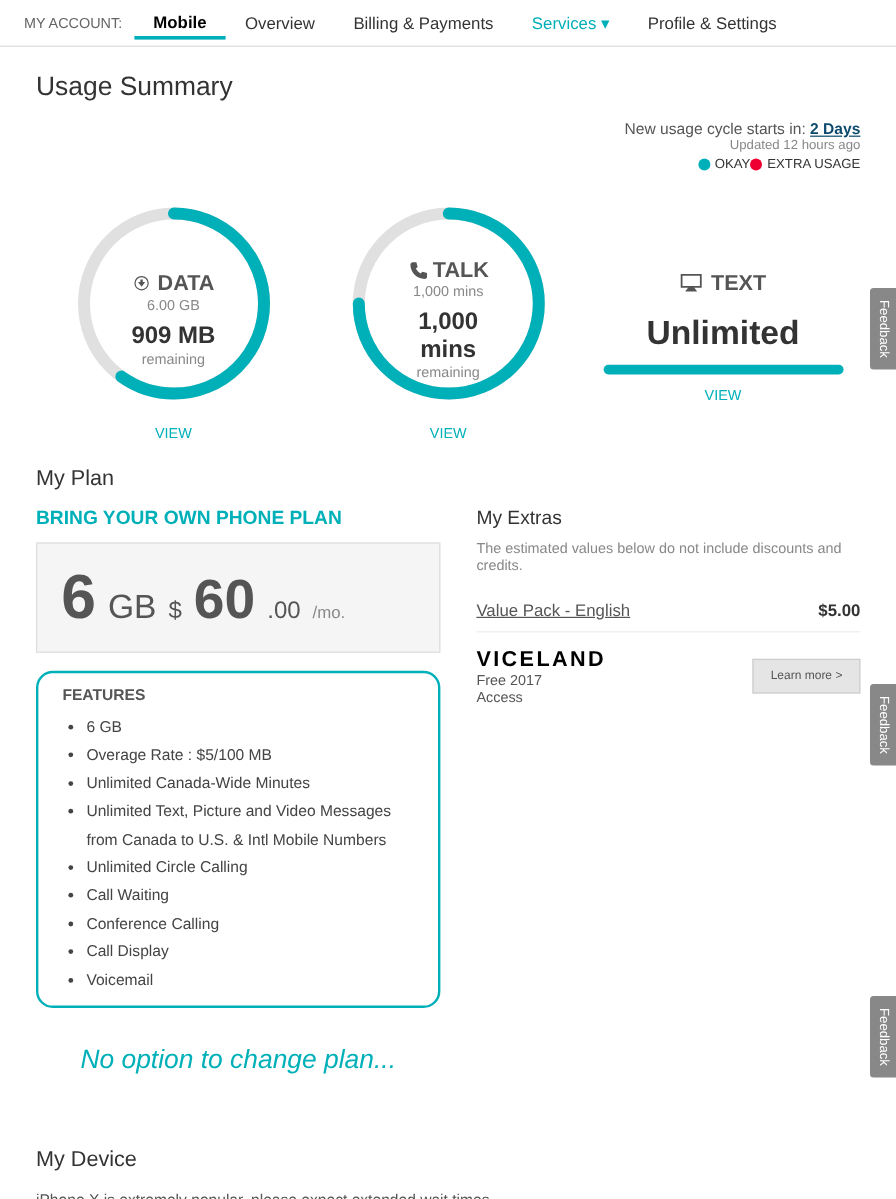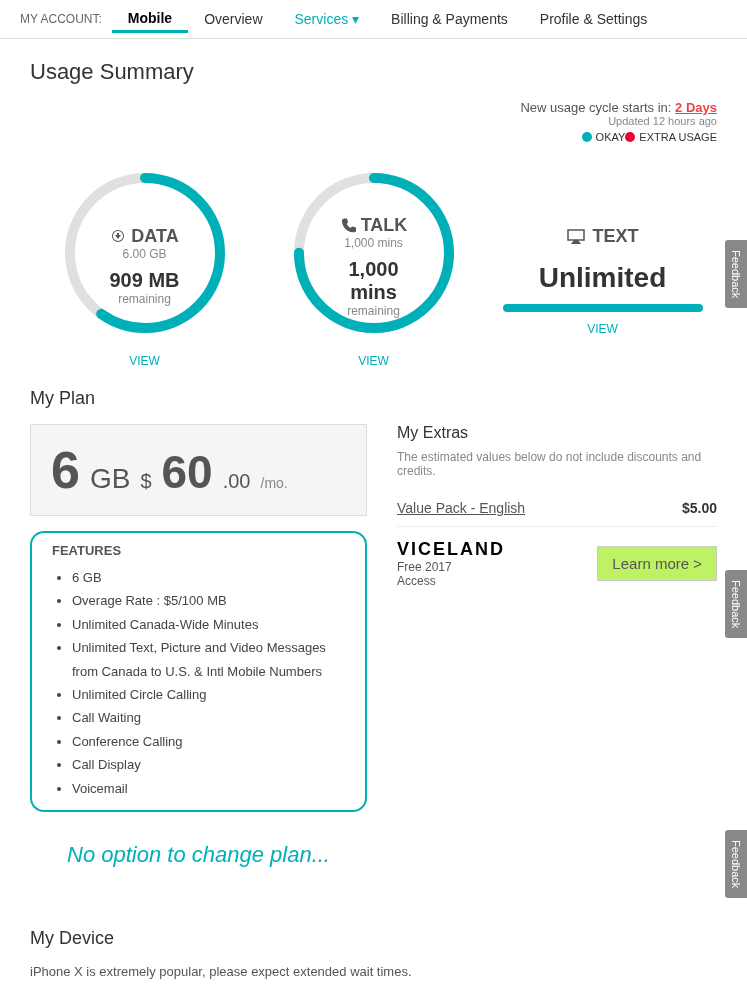--- a/index.html
+++ b/index.html
@@ -11,21 +11,21 @@
     .nav-tab { padding: 4px 16px; font-size: 14px; color: #333; cursor: pointer; text-decoration: none; display: inline-block; }
     .nav-tab.active { border-bottom: 3px solid #00b0b9; font-weight: bold; color: #000; }
     .nav-tab.services { color: #00b0b9; }
 
     
     .main { padding: 20px 30px; }
 
     
     .usage-title { font-size: 22px; font-weight: normal; color: #333; margin-bottom: 15px; }
     .usage-cycle { text-align: right; font-size: 13px; color: #555; }
-    .usage-cycle strong { color: #ef4444; text-decoration: underline; }
+    .usage-cycle strong { color: #0c4a6e; text-decoration: underline; }
     .updated { font-size: 11px; color: #888; text-align: right; }
     .legend { display: flex; justify-content: flex-end; margin-top: 4px; font-size: 11px; }
     .legend-item { display: flex; align-items: center; gap: 4px; }
     .dot { width: 10px; height: 10px; border-radius: 50%; display: inline-block; }
     .dot-okay { background: #00b0b9; }
     .dot-extra { background: #e03; }
 
     
     .usage-circles { display: flex; justify-content: space-around; align-items: center; margin: 20px 0; }
     .circle-wrap { text-align: center; position: relative; width: 200px; }
@@ -61,21 +61,21 @@
     .no-option { font-size: 22px; color: #00b0b9; font-style: italic; text-align: center; margin: 30px 0; }
 
     
     .plan-right { width: 320px; }
     .extras-title { font-size: 16px; color: #333; margin-bottom: 8px; }
     .extras-note { font-size: 12px; color: #888; margin-bottom: 12px; }
     .extras-row { display: flex; justify-content: space-between; align-items: center; padding: 10px 0; border-bottom: 1px solid #eee; }
     .extras-name { font-size: 14px; color: #555; text-decoration: underline; }
     .extras-price { font-size: 14px; color: #333; font-weight: bold; margin-left: 44px; }
     .viceland-row { display: flex; align-items: center; justify-content: space-between; padding: 12px 0; gap: 31px; }
-    .learn-more-btn { background: #bef264; border: 1px solid #ccc; padding: 8px 14px; font-size: 15px; color: #555; cursor: pointer; }
+    .learn-more-btn { background: #e5e5e5; border: 1px solid #ccc; padding: 8px 14px; font-size: 10px; color: #555; cursor: pointer; }
 
     
     .device-section { margin-top: 30px; }
     .device-note { font-size: 13px; color: #555; margin-bottom: 15px; }
 
     
     .feedback-tab { position: fixed; right: 0; background: #888; color: #fff; font-size: 11px; padding: 10px 5px; writing-mode: vertical-rl; cursor: pointer; border-radius: 3px 0 0 3px; }
     .fb1 { top: 240px; }
     .fb2 { top: 570px; }
     .fb3 { top: 830px; }
@@ -88,22 +88,22 @@
 <body>
 
 <div class="feedback-tab fb1">Feedback</div>
 <div class="feedback-tab fb2">Feedback</div>
 <div class="feedback-tab fb3">Feedback</div>
 
 <div class="top-nav">
   <span class="account-label">MY ACCOUNT:</span>
   <a class="nav-tab active">Mobile</a>
   <a class="nav-tab">Overview</a>
+  <a class="nav-tab">Billing &amp; Payments</a>
   <a class="nav-tab services"><span>Services</span> ▾</a>
-  <a class="nav-tab">Billing &amp; Payments</a>
   <a class="nav-tab">Profile &amp; Settings</a>
 </div>
 
 <div class="main">
 
   <div>
     <h2 class="usage-title">Usage Summary</h2>
     <div class="usage-cycle">
       <span>New usage cycle starts in:</span> <strong>2 Days</strong>
     </div>
@@ -153,38 +153,39 @@
             <span>TALK</span>
           </div>
           <div class="circle-total">1,000 mins</div>
           <div class="circle-remaining">1,000 mins</div>
           <div class="circle-remaining-label">remaining</div>
         </div>
         <a class="view-link">VIEW</a>
       </div>
 
       <div class="text-circle-wrap">
-        <div style="display:flex;align-items:flex-end;justify-content:center;gap:6px;font-size:18px;font-weight:bold;color:#555;margin-top:30px;">
+        <div style="display:flex;align-items:flex-start;justify-content:center;gap:6px;font-size:18px;font-weight:bold;color:#555;margin-top:30px;">
           <svg width="20" height="20" viewBox="0 0 20 20">
               <path d="M2 3h16v10H2z" fill="none" stroke="#555" stroke-width="1.5"></path>
               <path d="M5 17l3-4h4l3 4H5z" fill="#555"></path>
             </svg>
           <span>TEXT</span>
         </div>
         <div style="font-size:28px;font-weight:bold;color:#333;margin-top:15px;">Unlimited</div>
         <div class="text-bar"></div>
         <a class="view-link">VIEW</a>
       </div>
     </div>
   </div>
 
   <h2 class="section-title">My Plan</h2>
 
   <div class="plan-section">
     <div class="plan-left">
+      <div style="font-weight:bold;font-size:16px;color:#00b0b9;margin-bottom:10px;">BRING YOUR OWN PHONE PLAN</div>
       <div class="plan-box">
         <span class="plan-gb">6</span>
         <span class="plan-gb-label">GB</span>
         <span class="plan-price">$</span>
         <span class="plan-price-big">60</span>
         <span style="font-size:20px;color:#555;">.00</span>
         <span class="plan-price-mo">/mo.</span>
       </div>
 
       <div class="features-circle">

